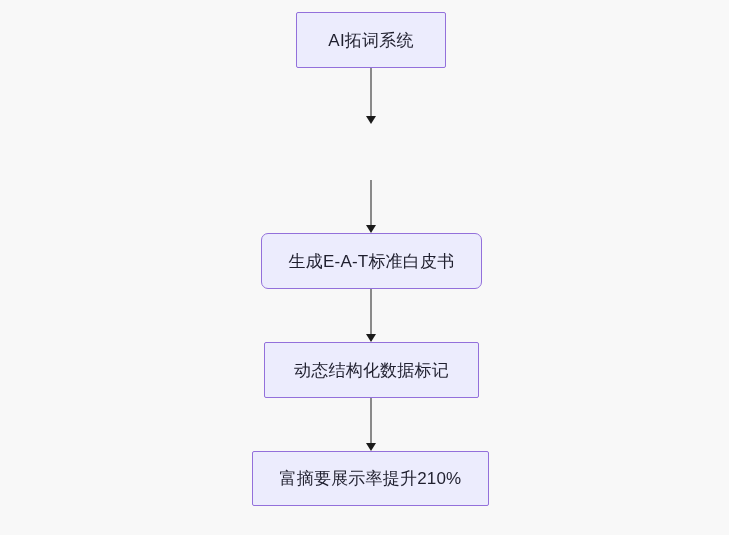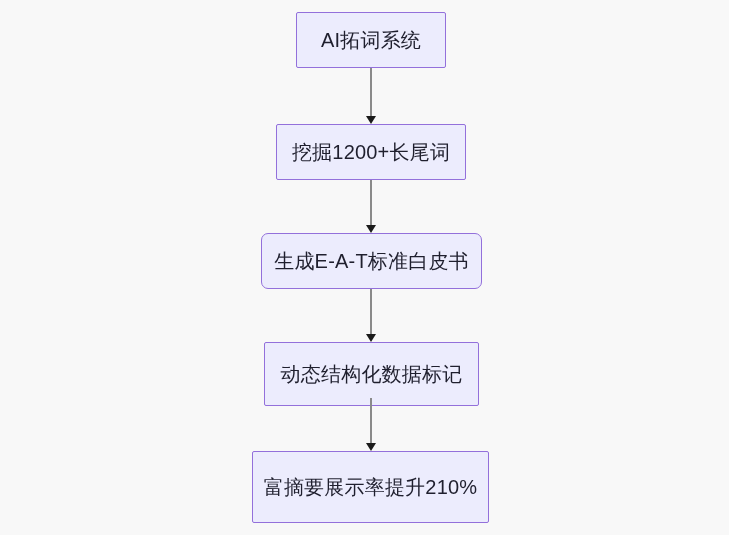--- a/index.html
+++ b/index.html
@@ -23,21 +23,21 @@
   .node {
     position: absolute;
     box-sizing: border-box;
     background: #ececfd;
     border: 1.5px solid #9370db;
     border-radius: 2px;
     display: flex;
     align-items: center;
     justify-content: center;
     color: #1f1f2e;
-    font-size: 20px;
+    font-size: 17px;
     line-height: 1;
     letter-spacing: 0.2px;
     white-space: nowrap;
   }
   .node-label {
     display: block;
     padding: 0 2px;
   }
   .edge {
     position: absolute;
@@ -68,44 +68,41 @@
 
   <div class="node" style="left:296px; top:12px; width:150px; height:56px;">
     <span class="node-label">AI拓词系统</span>
   </div>
 
   <div class="edge" style="left:370px; top:68px;">
     <div class="edge-line" style="height:48px;"></div>
     <div class="edge-head" style="top:48px;"></div>
   </div>
 
-  <div class="node" style="left:276px; top:124px; width:190px; height:56px;">
-    <span class="node-label">挖掘1200+长尾词</span>
-  </div>
 
   <div class="edge" style="left:370px; top:180px;">
     <div class="edge-line" style="height:45px;"></div>
     <div class="edge-head" style="top:45px;"></div>
   </div>
 
   <div class="node" style="left:261px; top:233px; width:221px; height:56px;border-radius:7px;">
     <span class="node-label">生成E-A-T标准白皮书</span>
   </div>
 
   <div class="edge" style="left:370px; top:289px;">
     <div class="edge-line" style="height:45px;"></div>
     <div class="edge-head" style="top:45px;"></div>
   </div>
 
-  <div class="node" style="left:264px; top:342px; width:215px; height:64px;">
+  <div class="node" style="left:264px; top:342px; width:215px; height:56px;">
     <span class="node-label">动态结构化数据标记</span>
   </div>
 
   <div class="edge" style="left:370px; top:398px;">
     <div class="edge-line" style="height:45px;"></div>
     <div class="edge-head" style="top:45px;"></div>
   </div>
 
-  <div class="node" style="left:252px; top:451px; width:237px; height:72px;">
+  <div class="node" style="left:252px; top:451px; width:237px; height:55px;">
     <span class="node-label">富摘要展示率提升210%</span>
   </div>
 
 </div>
 
 </body></html>

